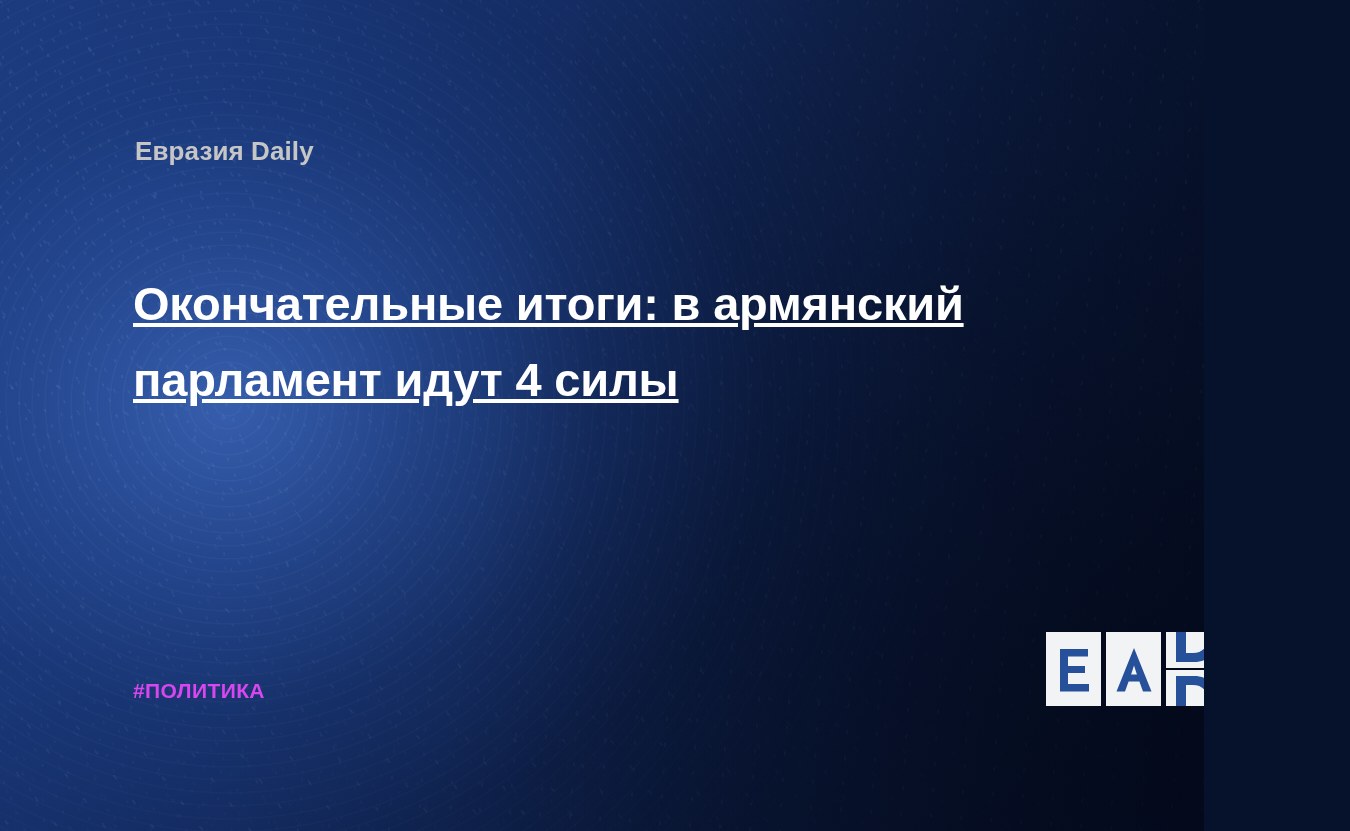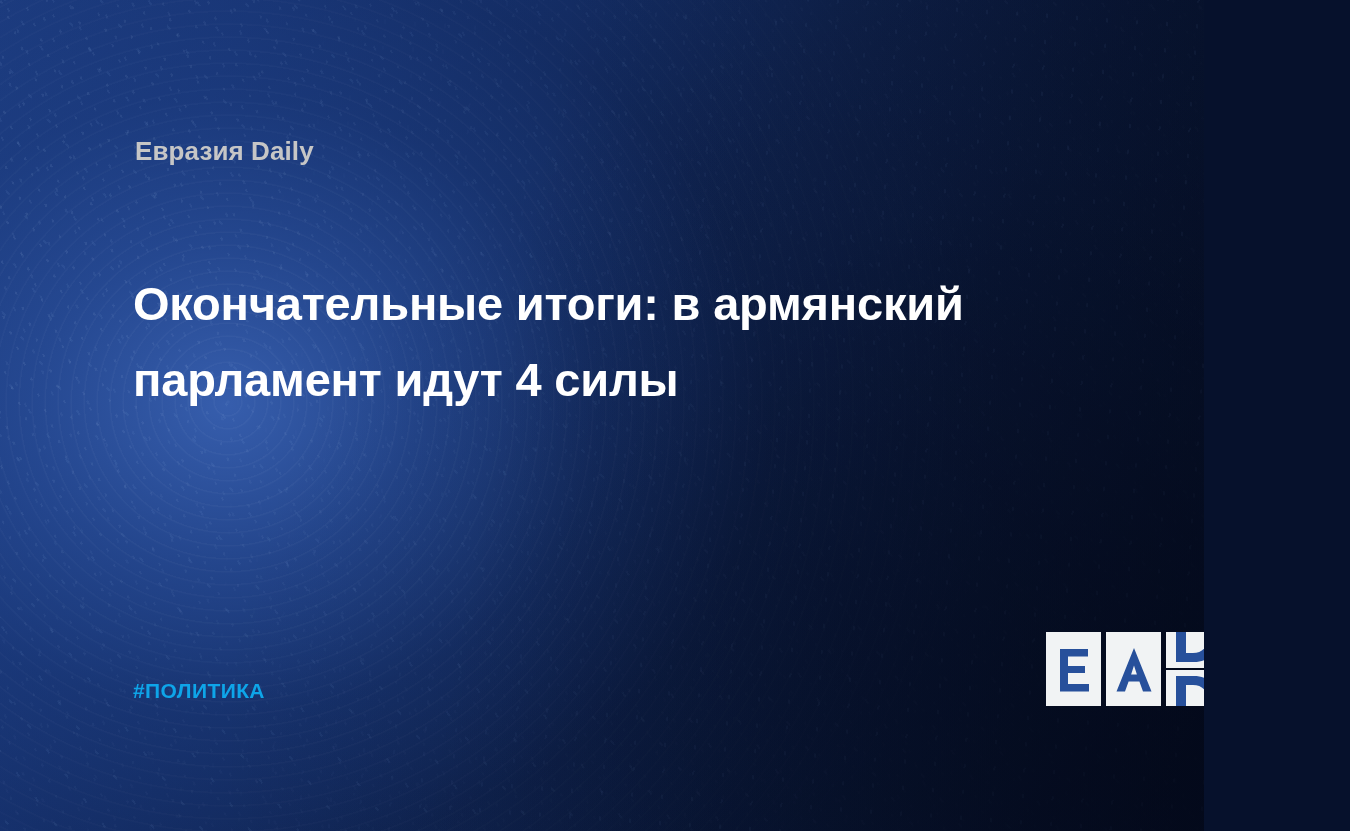--- a/index.html
+++ b/index.html
@@ -139,29 +139,29 @@
   .headline {
     position:absolute;
     left:133px; top:266px;
     width:1000px;
     font-size:47px;
     font-weight:bold;
     line-height:1.62;
     letter-spacing:-0.2px;
     color:#ffffff;
   }
-  .headline .line { display:block; white-space:nowrap; }
+  .headline .line { display:block; white-space:nowrap;text-decoration:underline; }
 
   .tag {
     position:absolute;
     left:133px; top:679px;
     font-size:21px;
     font-weight:bold;
     letter-spacing:.4px;
-    color:#0ea5e9;
+    color:#d946ef;
     white-space:nowrap;
   }
 
   
   .logo {
     position:absolute;
     left:1046px; top:632px;
     width:175px; height:74px;
     display:flex;
     gap:5px;

